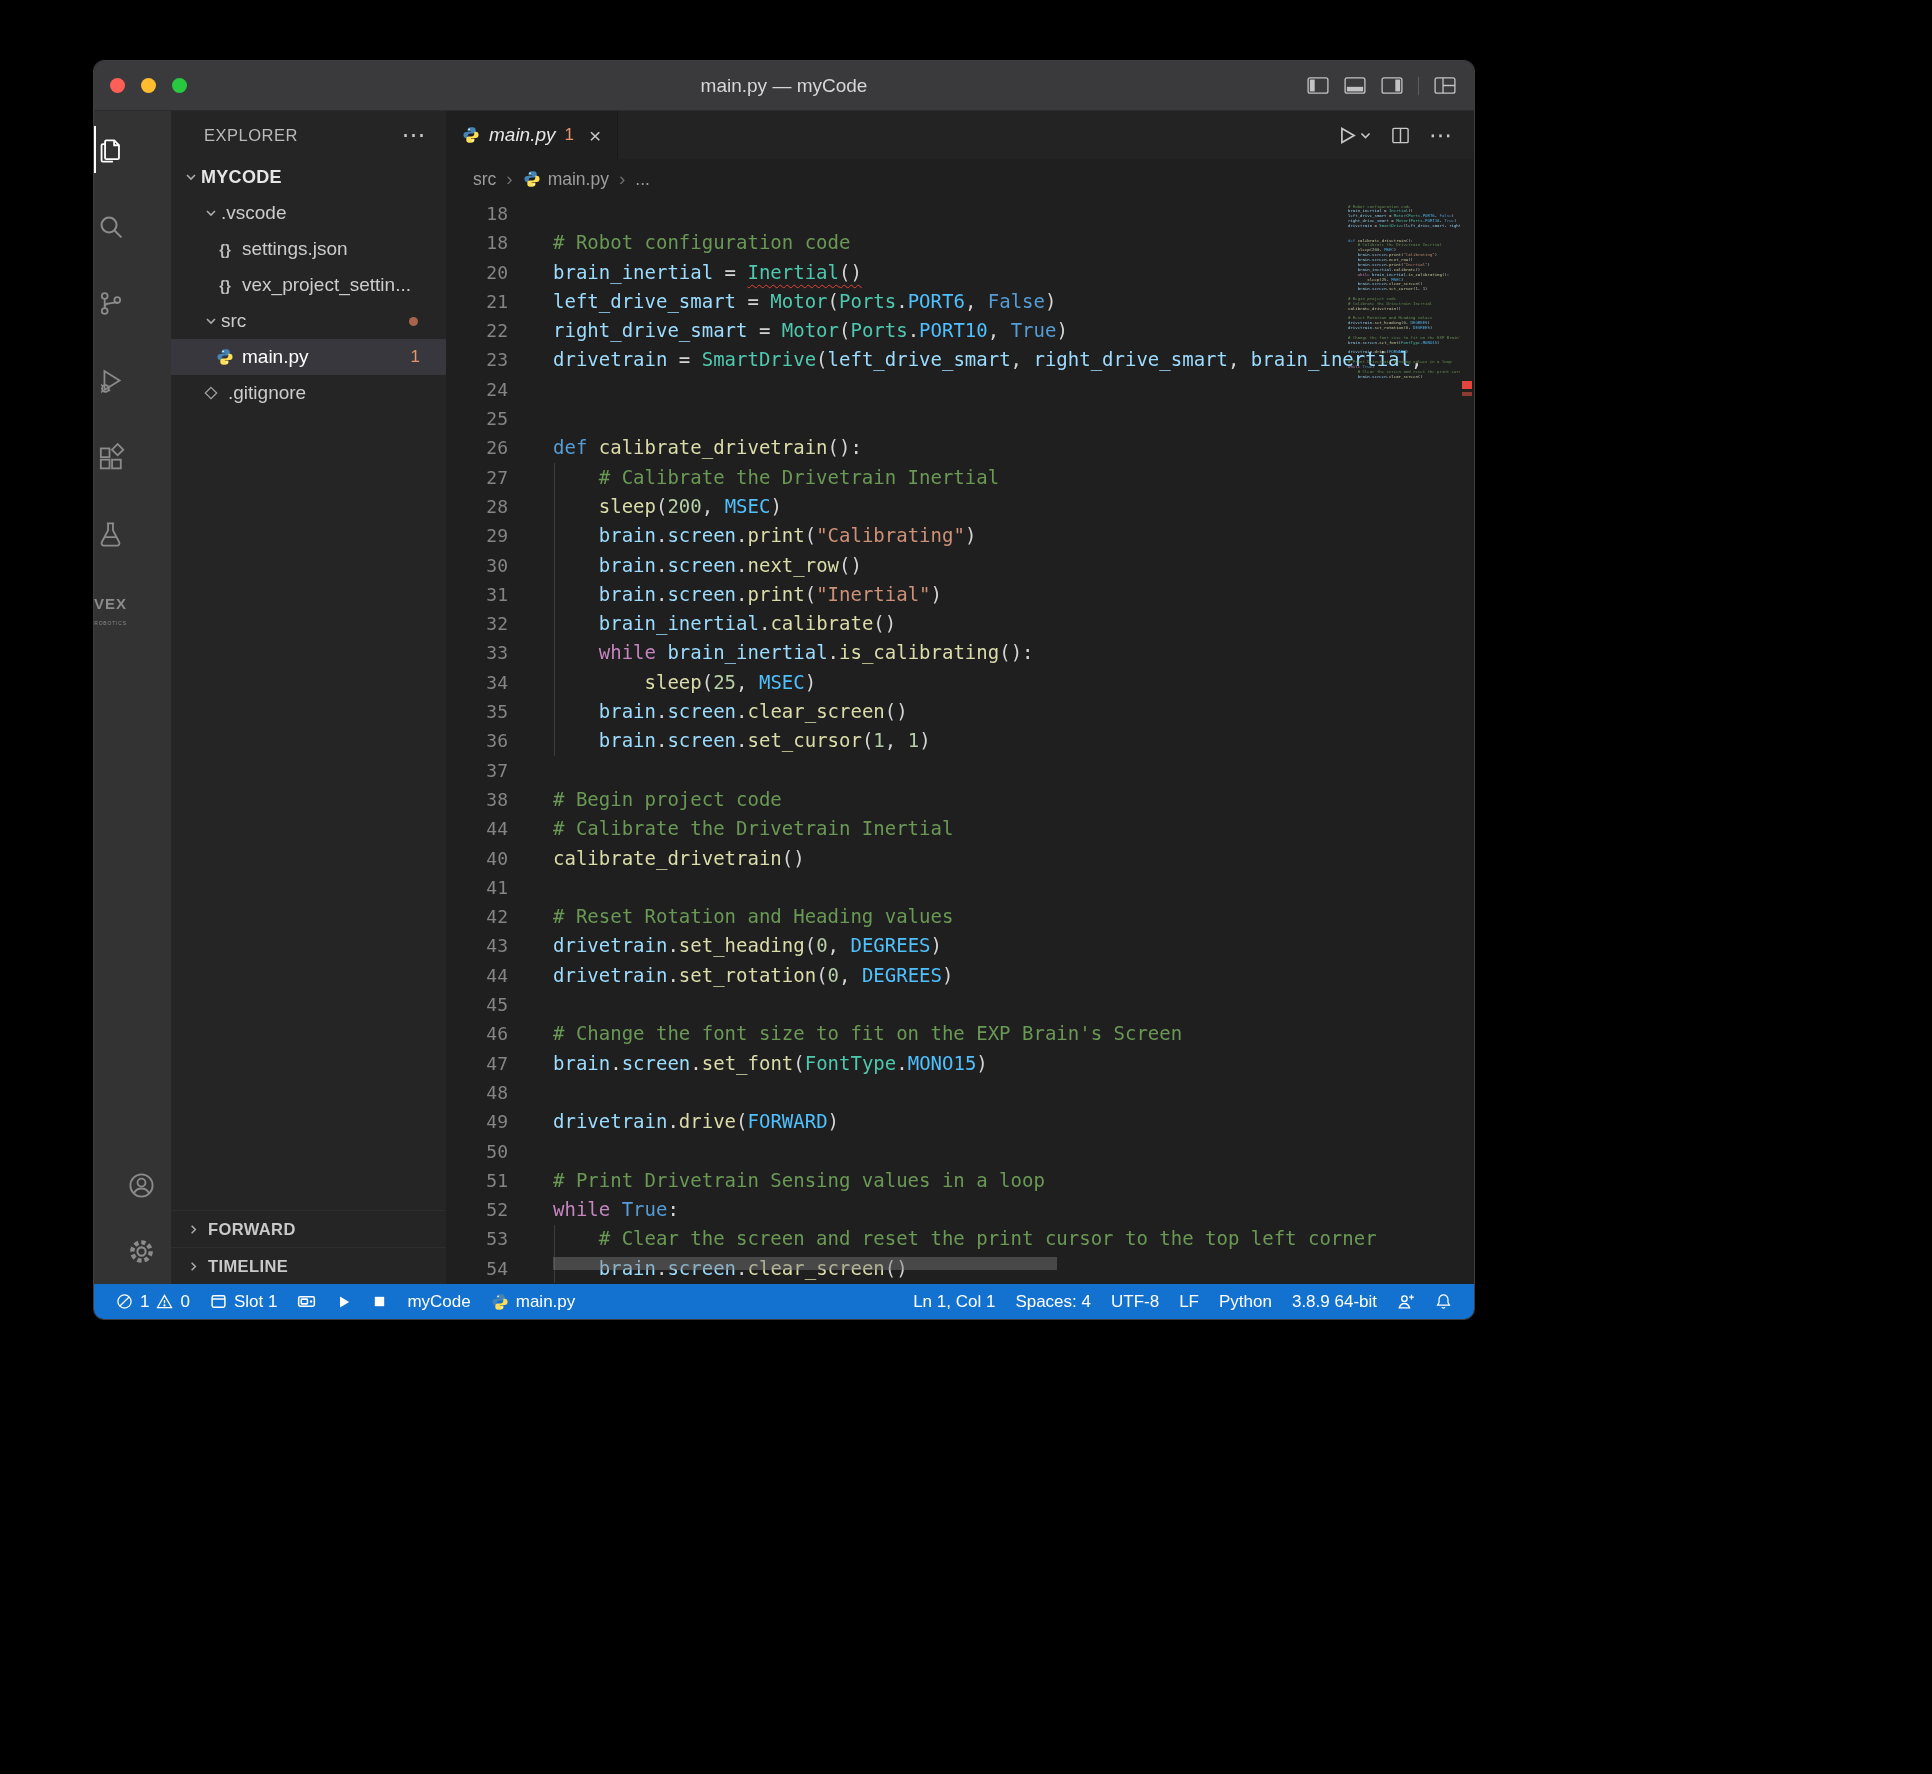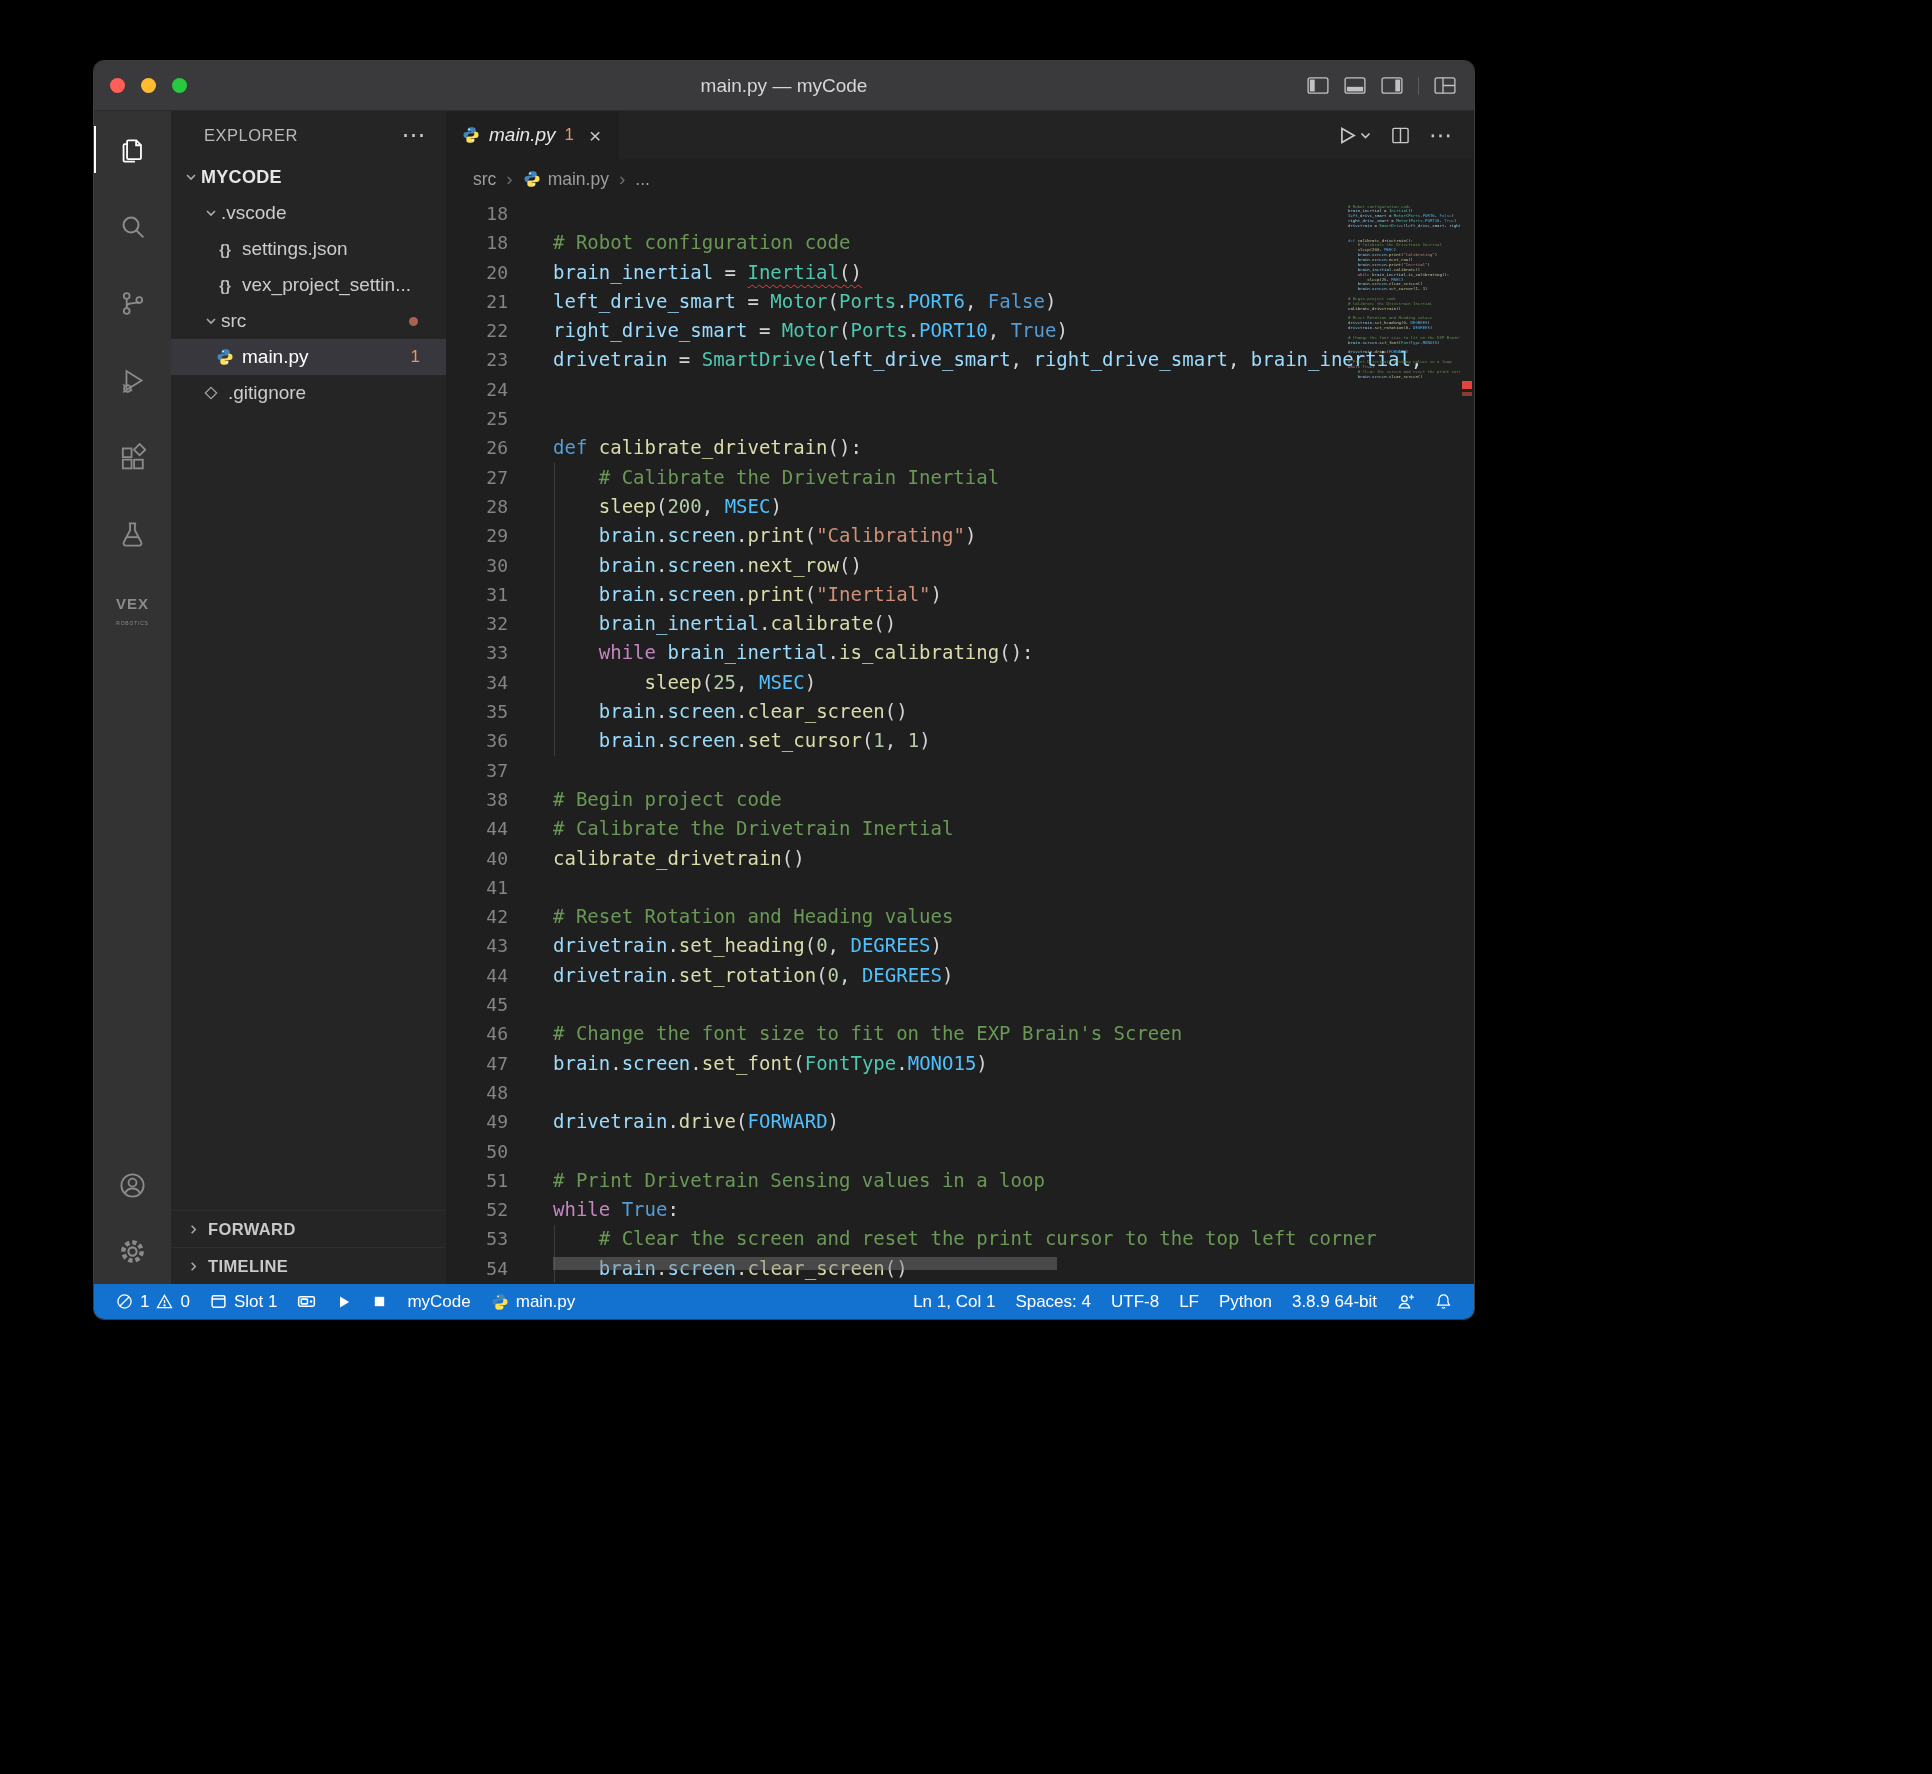--- a/index.html
+++ b/index.html
@@ -8,21 +8,21 @@
   
   .titlebar{flex:0 0 49px;background:#3a3a3c;display:flex;align-items:center;position:relative;border-bottom:1px solid #2b2b2b;}
   .traffic{display:flex;gap:16px;margin-left:16px;}
   .tl{width:15px;height:15px;border-radius:50%;}
   .tl-close{background:#ff5f57}.tl-min{background:#febc2e}.tl-zoom{background:#28c840}
   .wtitle{position:absolute;left:50%;transform:translateX(-50%);color:#d6d6d6;font-size:19px;font-weight:500;white-space:nowrap;}
   .tb-icons{margin-left:auto;display:flex;align-items:center;gap:15px;margin-right:18px;color:#c2c2c2;}
   .tb-sep{width:1px;height:18px;background:#5c5c5c;}
   
   .main{flex:1;display:flex;min-height:0;}
-  .activitybar{width:77px;background:#333333;display:flex;flex-direction:column;align-items:stretch;flex:0 0 77px;}
+  .activitybar{width:77px;background:#333333;display:flex;flex-direction:row;align-items:stretch;flex:0 0 77px;}
   .ab-item{height:77px;display:flex;align-items:center;justify-content:center;color:#8b8b8b;position:relative;}
   .ab-item.active{color:#ffffff;}
   .ab-item.active::before{content:"";position:absolute;left:0;top:15px;bottom:15px;width:2px;background:#fff;}
   .ab-item.small{height:66px;}
   .ab-bottom{margin-top:auto;display:flex;flex-direction:column;}
   .vexlogo{text-align:center;line-height:1;}
   .vexlogo .v1{font-size:15px;font-weight:800;letter-spacing:1px;}
   .vexlogo .v2{font-size:5px;letter-spacing:.8px;margin-top:2px;}
   
   .sidebar{width:275px;background:#252526;display:flex;flex-direction:column;flex:0 0 275px;min-height:0;}

